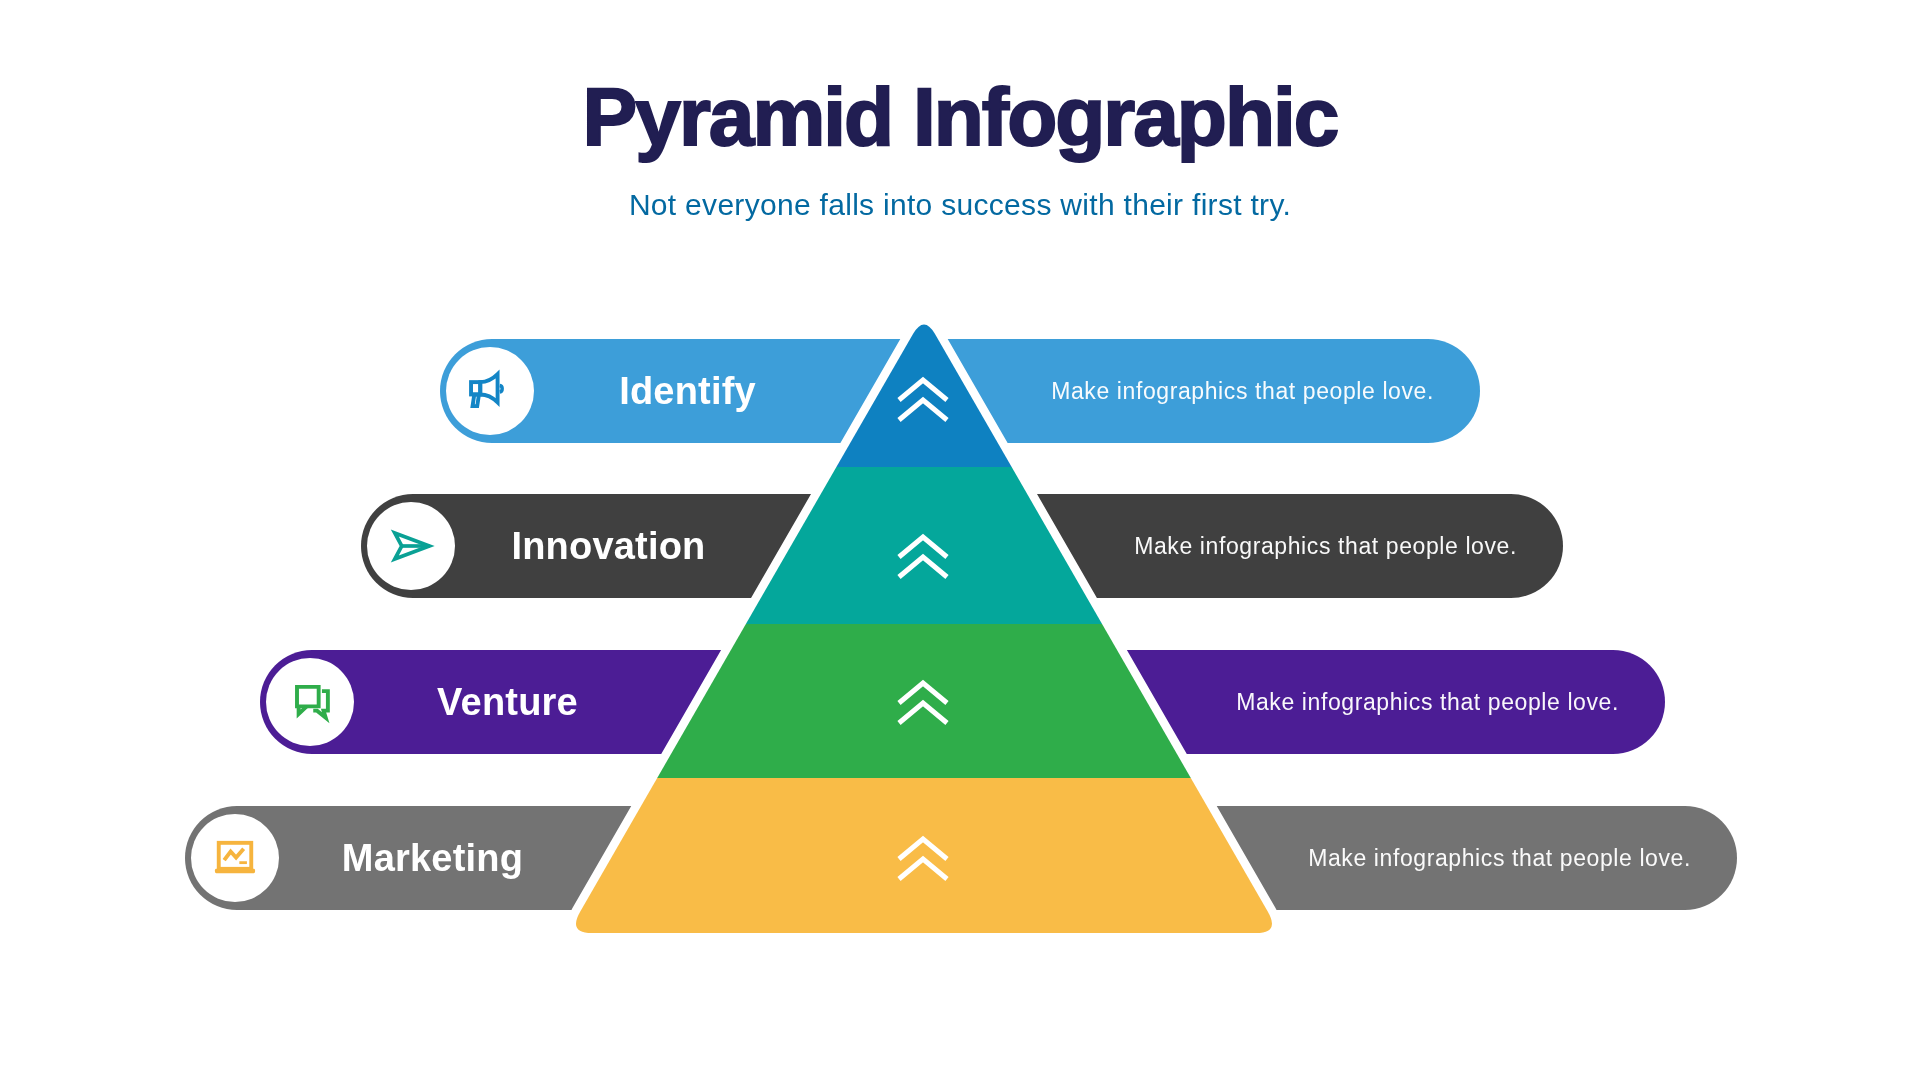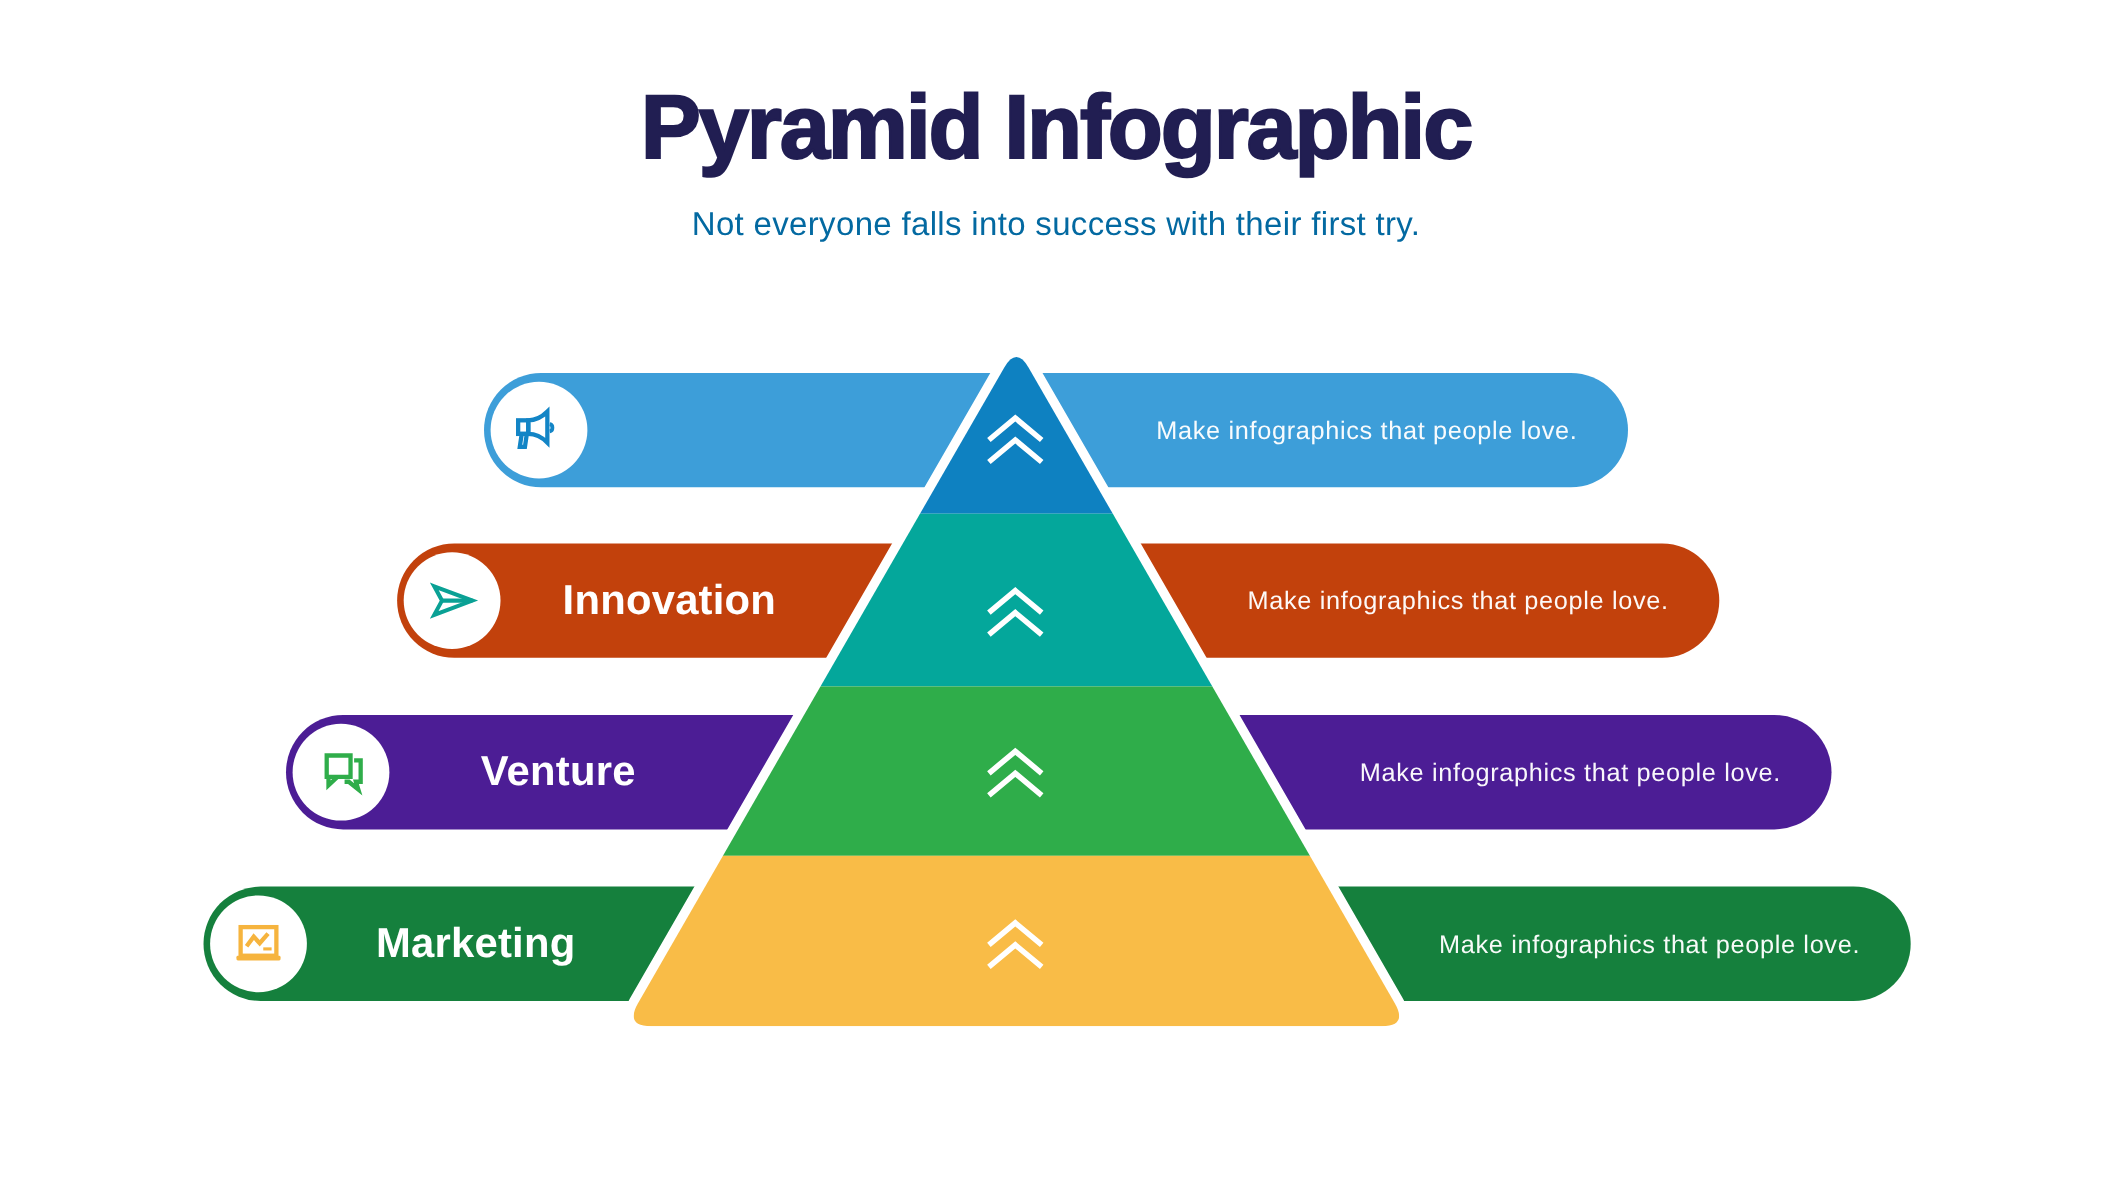--- a/index.html
+++ b/index.html
@@ -54,24 +54,25 @@
 
   <div class="row row0" style="background-color: rgb(61, 158, 217);">
     <div class="icon-circle" style="color: rgb(19, 133, 198);">
       <svg viewBox="0 0 48 48" fill="none" stroke="currentColor" stroke-width="3.6">
         <path d="M31 8.5 C26 13.5 21 15.8 15 15.8 L15 27.2 C21 27.2 26 29.5 31 34.5 Z"></path>
         <rect x="6.5" y="15.8" width="8.5" height="11.4"></rect>
         <path d="M9.5 27.2 L13.8 27.2 L12.2 38 L7.9 38 Z"></path>
         <path d="M33 19 C36 19.5 36 24.5 33 25" stroke-width="3.2"></path>
       </svg>
     </div>
+    <div class="lvl-label">Identify</div>
     <div class="lvl-desc">Make infographics that people love.</div>
   </div>
 
-  <div class="row row1" style="background-color: #c2410c;">
+  <div class="row row1" style="background-color: #404040;">
     <div class="icon-circle" style="color: rgb(10, 161, 149);">
       <svg viewBox="0 0 48 48" fill="none" stroke="currentColor" stroke-width="3.4" stroke-linejoin="miter">
         <path d="M9 12 L41 24 L9 36 L15.5 24 Z"></path>
         <path d="M15.5 24 L41 24"></path>
       </svg>
     </div>
     <div class="lvl-label">Innovation</div>
     <div class="lvl-desc">Make infographics that people love.</div>
   </div>
 
@@ -80,21 +81,21 @@
       <svg viewBox="0 0 48 48" fill="none" stroke="currentColor" stroke-width="3.6" stroke-linejoin="miter">
         <path d="M32 28 L12 28 L12 10 L32 10 Z"></path>
         <path d="M13.5 28 L13.5 35 L21 28"></path>
         <path d="M35 14 L40.5 14 L40.5 32 L36.5 32 L38.5 38.5 L30.5 32 L27 32"></path>
       </svg>
     </div>
     <div class="lvl-label">Venture</div>
     <div class="lvl-desc">Make infographics that people love.</div>
   </div>
 
-  <div class="row row3" style="background-color: #15803d;">
+  <div class="row row3" style="background-color: #737373;">
     <div class="icon-circle" style="color: rgb(246, 180, 62);">
       <svg viewBox="0 0 48 48" fill="none" stroke="currentColor" stroke-width="3.6" stroke-linejoin="miter">
         <rect x="9" y="10" width="30" height="24"></rect>
         <path d="M14 26 L20 18 L25 23.5 L32 15.5"></path>
         <rect x="28" y="27" width="7" height="2.6" fill="currentColor" stroke="none"></rect>
         <rect x="5.5" y="34" width="37" height="4" rx="1.2" fill="currentColor" stroke="none"></rect>
       </svg>
     </div>
     <div class="lvl-label">Marketing</div>
     <div class="lvl-desc">Make infographics that people love.</div>

